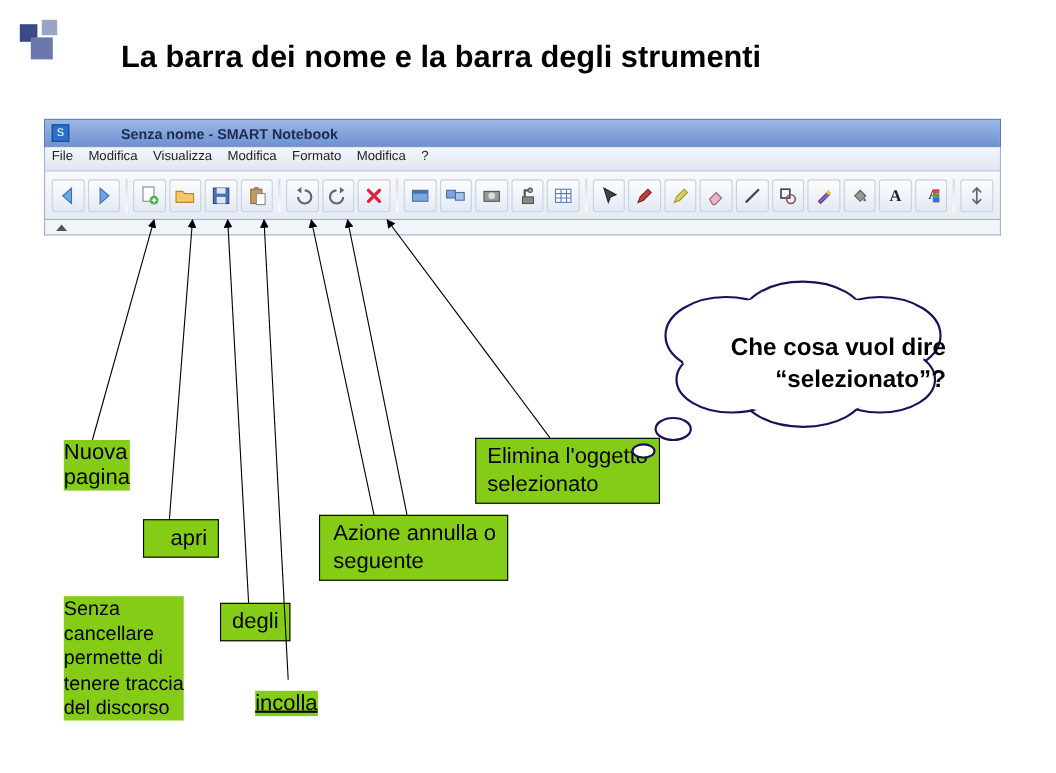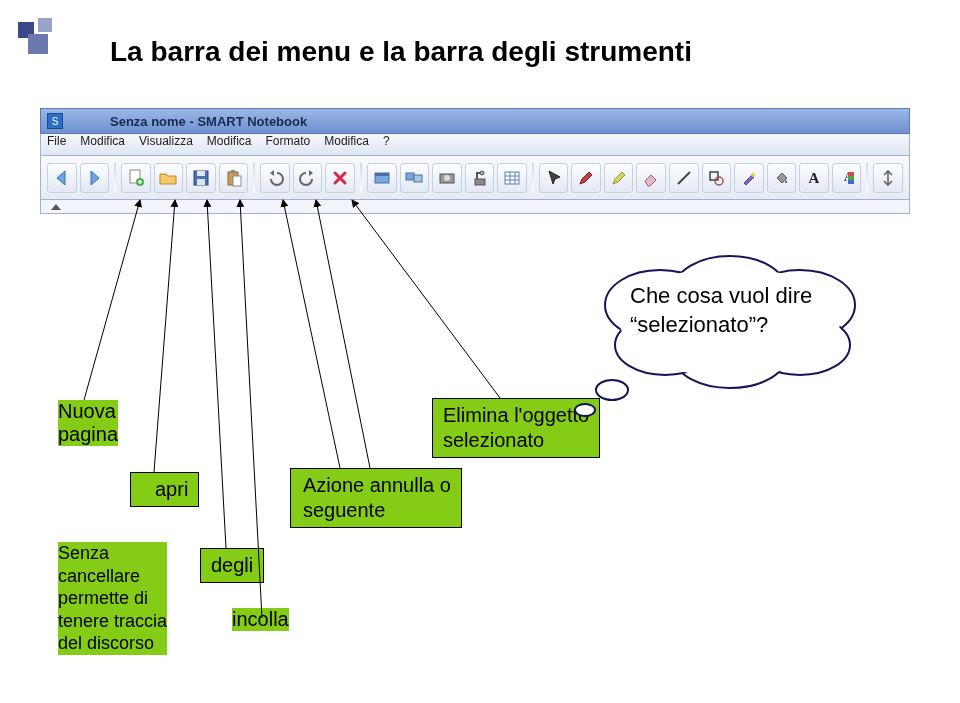--- a/index.html
+++ b/index.html
@@ -114,46 +114,47 @@
   }
   .small-annot { font-size: 18px; }
   
   .cloud-wrap {
     position: absolute;
     left: 570px; top: 250px;
     width: 320px; height: 170px;
   }
   .cloud-text {
     position: absolute;
-    left: 60px; top: 32px;
+    left: 60px; top: 52px;
     font-size: 22px;
     line-height: 1.3;
-    text-align: left;
+    text-align: right;
     width: 230px;
     z-index: 3;
+    font-weight: bold;
   }
   
   .arrows {
     position: absolute;
     left: 0; top: 0;
     width: 960px; height: 703px;
     pointer-events: none;
   }
 </style>
 </head>
 <body>
 
 <div class="slide">
   <div class="corner-deco">
     <div class="sq sq1"></div>
       <div class="sq sq2"></div>
       <div class="sq sq3"></div>
   </div>
 
-  <h1 class="title">La barra dei menu e la barra degli strumenti</h1>
+  <h1 class="title">La barra dei nome e la barra degli strumenti</h1>
 
   <div class="app-window">
     <div class="titlebar">
       <div class="app-icon">S</div>
       <div class="app-title">Senza nome - SMART Notebook</div>
     </div>
     <div class="menubar">
       <span>File</span>
       <span>Modifica</span>
       <span>Visualizza</span>
@@ -360,21 +361,21 @@
     </svg>
     <div class="cloud-text">Che cosa vuol dire<br>“selezionato”?</div>
   </div>
 
   <div class="annot" style="left:58px; top:400px;">Nuova<br>pagina</div>
 
   <div class="annot box" style="left:130px; top:472px;padding-left:24px;">apri</div>
 
   <div class="annot box" style="left:200px; top:548px;">degli</div>
 
-  <div class="annot" style="left:232px; top:608px;">incolla</div>
+  <div class="annot" style="left:232px; top:628px;text-decoration:underline;">incolla</div>
 
   <div class="annot small-annot" style="left:58px; top:542px; line-height:1.25;">Senza<br>cancellare<br>permette di<br>tenere traccia<br>del discorso</div>
 
   <div class="annot box" style="left:290px; top:468px;padding-left:12px;">Azione annulla o<br>seguente</div>
 
   <div class="annot box" style="left:432px; top:398px;">Elimina l'oggetto<br>selezionato</div>
 
   <svg class="arrows" width="960" height="703">
     <defs>
       <marker id="ah" markerWidth="8" markerHeight="8" refX="7" refY="4" orient="auto">

